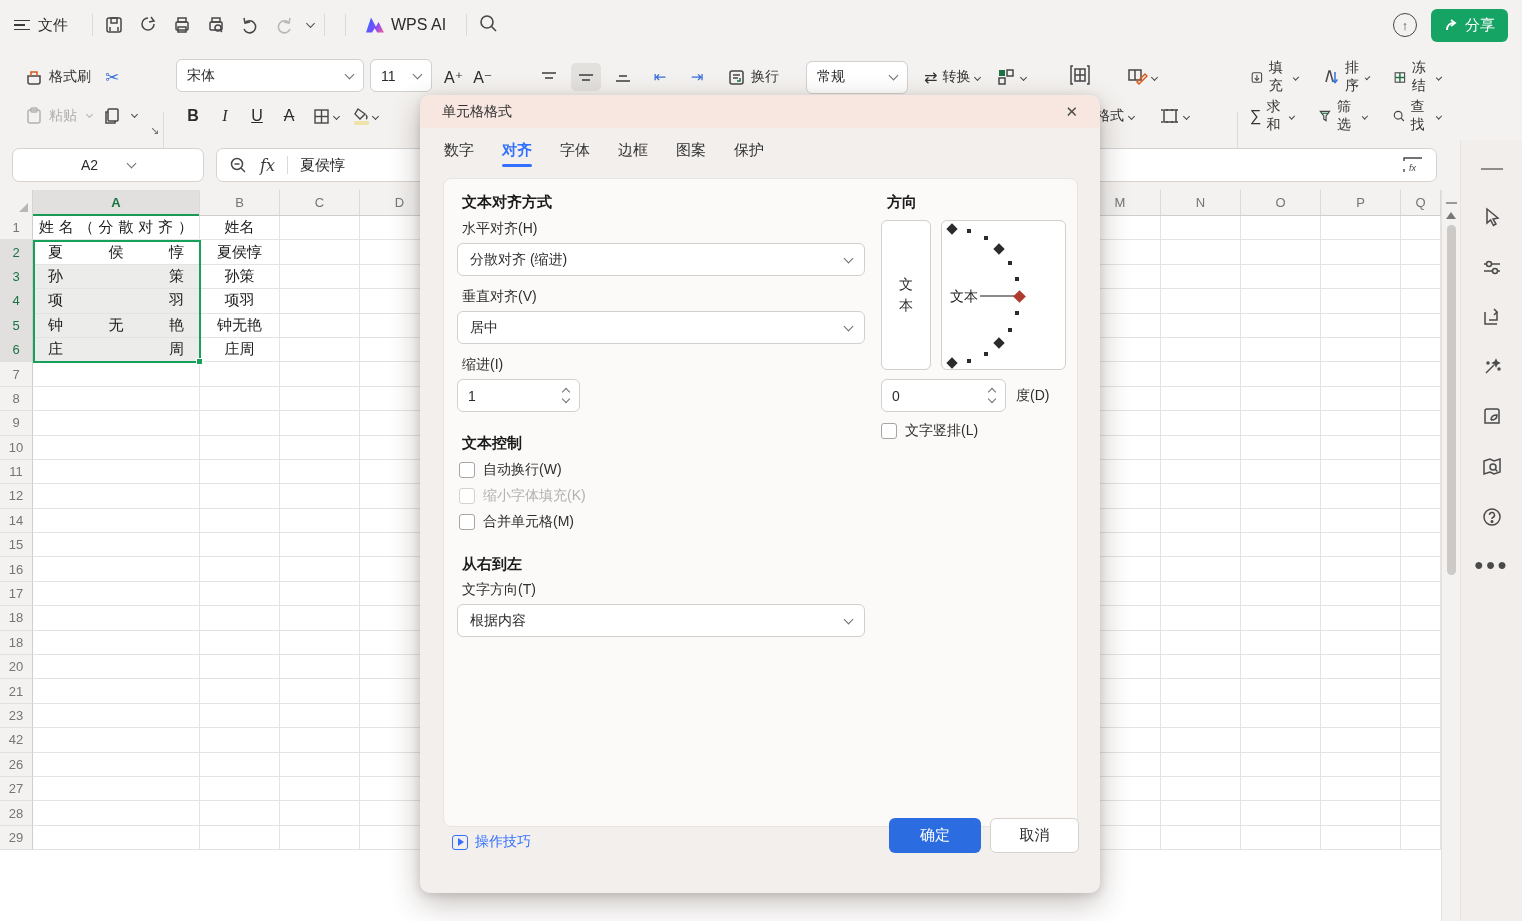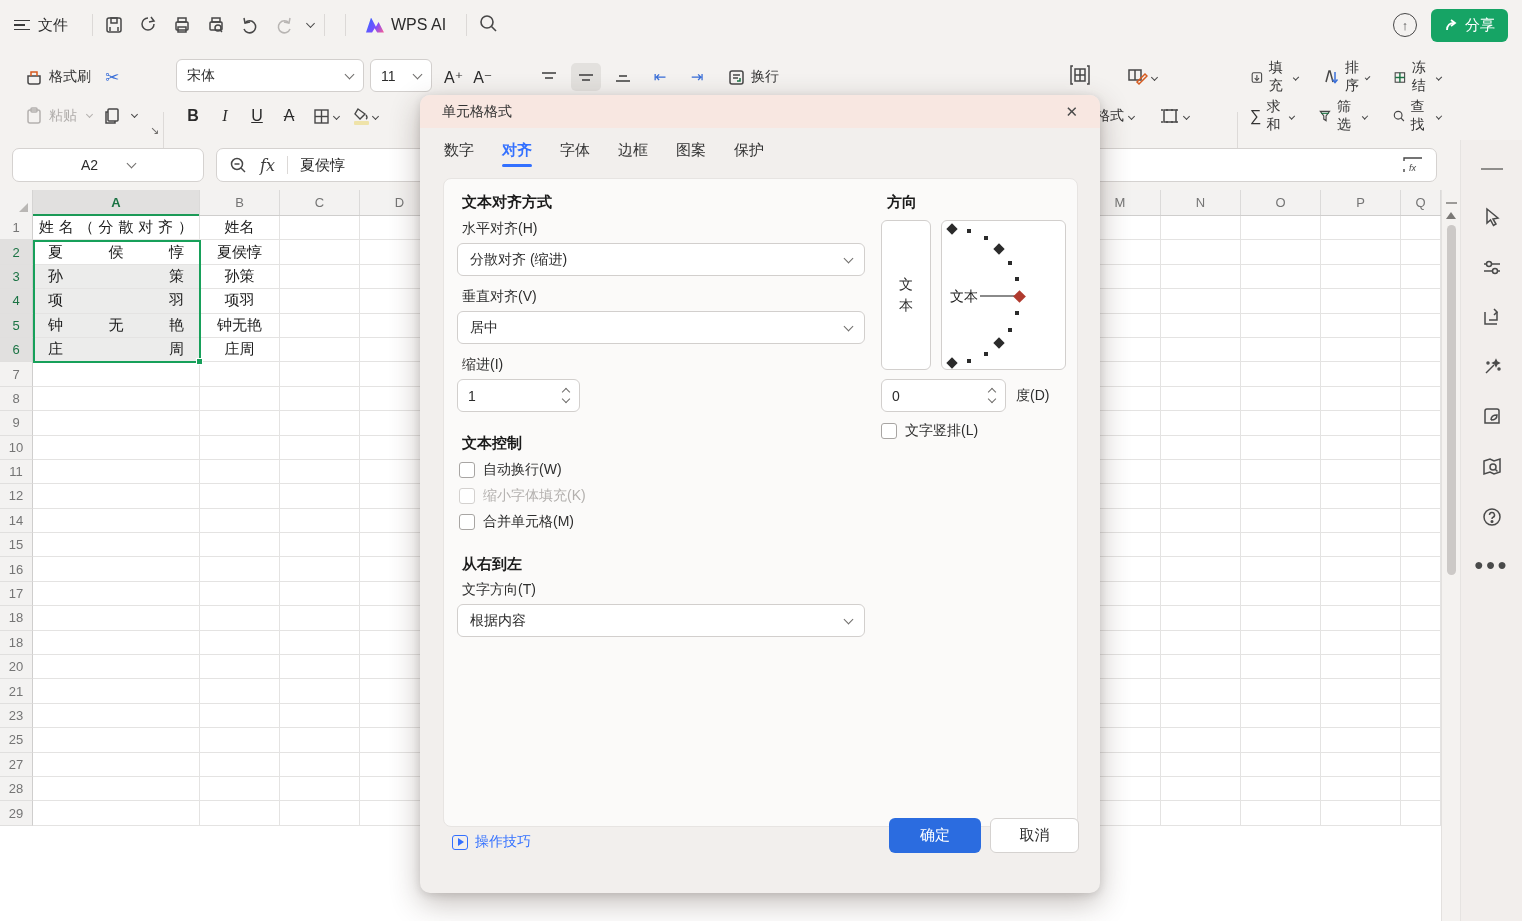--- a/index.html
+++ b/index.html
@@ -302,20 +302,39 @@
             <rect x="3" y="3" width="13" height="13" rx="2"></rect>
             <line x1="6" y1="7" x2="13" y2="7"></line>
             <line x1="6" y1="10" x2="11" y2="10"></line>
             <path d="M13 10 v3 h-3" stroke="#1b7344"></path>
           </svg>
         <span>换行</span>
       </span>
     </div>
     <div class="tb-divider" style="left:790px;"></div>
 
+    <div class="trow1" style="left:806px; position:absolute; display:flex; align-items:center; gap:16px;">
+      <span class="select-box" style="width:102px;">
+        <span>常规</span>
+          <span class="chev-gray"></span>
+      </span>
+      <span class="tbtn">
+        <span style="font-size:16px;">⇄</span>
+        <span>转换</span>
+        <span class="chev sm"></span>
+      </span>
+      <span class="tbtn">
+        <svg width="20" height="20" viewBox="0 0 20 20">
+            <rect x="3" y="3" width="6" height="6" fill="#1b7344" stroke="none"></rect>
+            <rect x="3" y="11" width="6" height="6"></rect>
+            <rect x="11" y="3" width="6" height="6"></rect>
+          </svg>
+        <span class="chev sm"></span>
+      </span>
+    </div>
 
     <div class="trow1" style="left:1068px; position:absolute; display:flex; align-items:center; gap:34px;">
       <span><svg width="24" height="22" viewBox="0 0 24 22" stroke="#474747" fill="none" stroke-width="1.5">
             <path d="M5 2 H3 v18 h2"></path>
             <path d="M19 2 h2 v18 h-2"></path>
             <rect x="7" y="5" width="10" height="12"></rect>
             <line x1="7" y1="11" x2="17" y2="11"></line>
             <line x1="12" y1="5" x2="12" y2="17"></line>
           </svg></span>
       <span style="display:flex;align-items:center;gap:4px;">
@@ -885,21 +904,41 @@
           <div class="cell" style="width: 80px;"></div>
           <div class="cell" style="width: 80px;"></div>
           <div class="cell" style="width: 80px;"></div>
           <div class="cell" style="width: 81px;"></div>
           <div class="cell" style="width: 80px;"></div>
           <div class="cell" style="width: 80px;"></div>
           <div class="cell" style="width: 80px;"></div>
           <div class="cell" style="width: 40px;"></div>
         </div>
         <div class="grow" style="height: 24.4px;">
-          <div class="rowh">25</div>
+          <div class="rowh">42</div>
+          <div class="cell" style="width: 167px;"></div>
+          <div class="cell" style="width: 80px;"></div>
+          <div class="cell" style="width: 80px;"></div>
+          <div class="cell" style="width: 80px;"></div>
+          <div class="cell" style="width: 80px;"></div>
+          <div class="cell" style="width: 80px;"></div>
+          <div class="cell" style="width: 80px;"></div>
+          <div class="cell" style="width: 80px;"></div>
+          <div class="cell" style="width: 80px;"></div>
+          <div class="cell" style="width: 80px;"></div>
+          <div class="cell" style="width: 80px;"></div>
+          <div class="cell" style="width: 80px;"></div>
+          <div class="cell" style="width: 81px;"></div>
+          <div class="cell" style="width: 80px;"></div>
+          <div class="cell" style="width: 80px;"></div>
+          <div class="cell" style="width: 80px;"></div>
+          <div class="cell" style="width: 40px;"></div>
+        </div>
+        <div class="grow" style="height: 24.4px;">
+          <div class="rowh">26</div>
           <div class="cell" style="width: 167px;"></div>
           <div class="cell" style="width: 80px;"></div>
           <div class="cell" style="width: 80px;"></div>
           <div class="cell" style="width: 80px;"></div>
           <div class="cell" style="width: 80px;"></div>
           <div class="cell" style="width: 80px;"></div>
           <div class="cell" style="width: 80px;"></div>
           <div class="cell" style="width: 80px;"></div>
           <div class="cell" style="width: 80px;"></div>
           <div class="cell" style="width: 80px;"></div>

